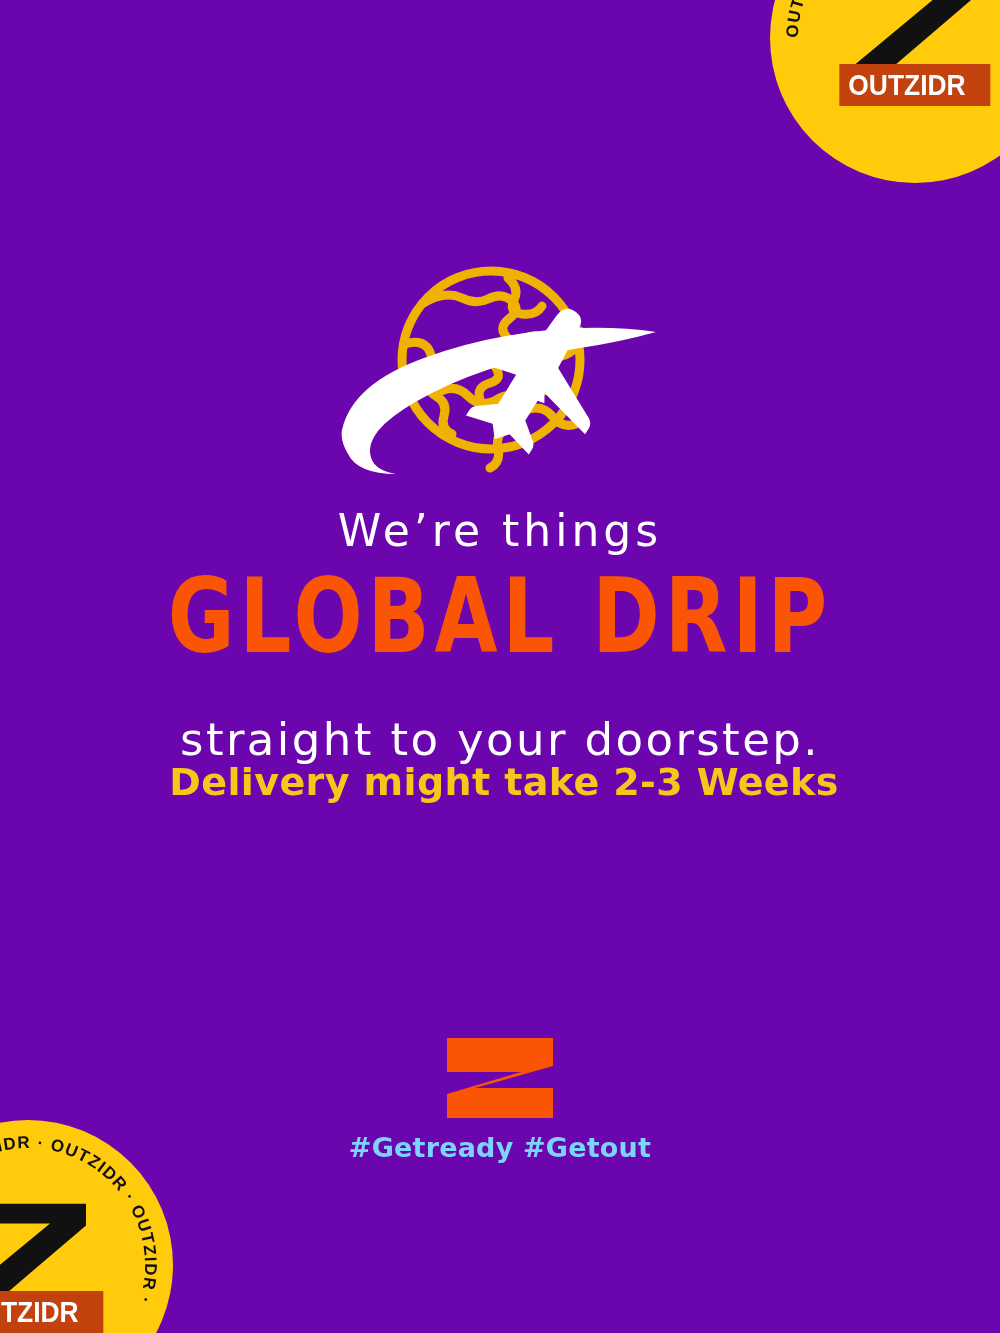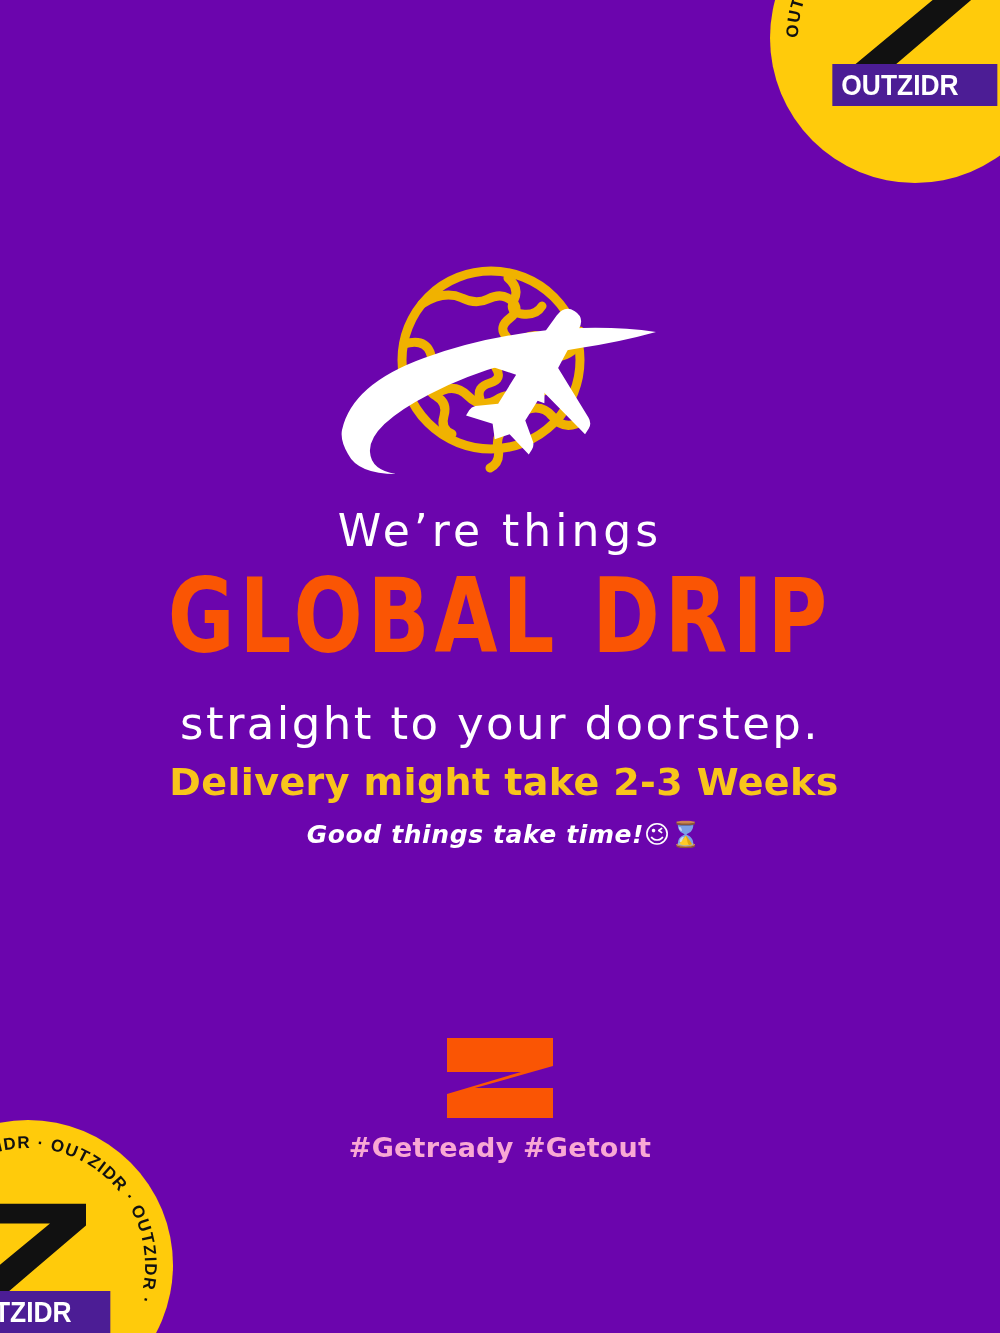--- a/index.html
+++ b/index.html
@@ -66,22 +66,22 @@
     width: 128px;
     height: 110px;
   }
   .stamp-zmark svg { width: 100%; height: 100%; display: block; }
 
   .stamp-wordmark {
     position: absolute;
     left: 50%;
     top: 50%;
     transform: translate(-50%, 26px);
-    background: #4c1d95;
-    padding: 6px 23px 6px 9px;
+    background: #c2410c;
+    padding: 6px 9px 6px 9px;
     line-height: 1;
     white-space: nowrap;
   }
   .stamp-wordmark span {
     display: inline-block;
     color: #FFFFFF;
     font-family: "Liberation Sans", sans-serif;
     font-weight: bold;
     font-size: 30px;
     letter-spacing: 0px;
@@ -127,21 +127,21 @@
     transform: scaleY(1.22) scaleX(0.97);
     transform-origin: center top;
   }
   .line-straight {
     color: #FFFFFF;
     font-family: "DejaVu Sans", sans-serif;
     font-size: 45px;
     font-weight: 400;
     letter-spacing: 2.4px;
     line-height: 1.12;
-    margin-top: 48px;
+    margin-top: 64px;
   }
 
   
   #notice {
     position: absolute;
     left: 8px;
     right: 0;
     top: 760px;
     text-align: center;
   }
@@ -177,21 +177,21 @@
     top: 1038px;
     text-align: center;
   }
   #z-logo {
     width: 106px;
     height: 80px;
     margin: 0 auto;
   }
   #z-logo svg { width: 100%; height: 100%; display: block; }
   .hashtags {
-    color: #f9a8d4;
+    color: #7dd3fc;
     font-family: "DejaVu Sans", sans-serif;
     font-size: 27px;
     font-weight: bold;
     letter-spacing: 0.2px;
     margin-top: 14px;
   }
 </style>
 </head>
 <body>
 
@@ -263,21 +263,20 @@
   </div>
 
   <div id="copy">
     <div class="line-serving">We’re things</div>
     <div class="line-global">GLOBAL DRIP</div>
     <div class="line-straight">straight to your doorstep.</div>
   </div>
 
   <div id="notice">
     <div class="notice-main">Delivery might take 2-3 Weeks</div>
-    <div class="notice-sub"><span>Good things take time!</span><span class="emoji">😉⌛</span></div>
   </div>
 
   <div id="footer-brand">
     <div id="z-logo">
       <svg viewBox="0 0 106 80" aria-hidden="true">
         <polygon points="0,0 106,0 106,28 28,50 106,50 106,80 0,80 0,56 74,34 0,34" fill="#FA5504"></polygon>
       </svg>
     </div>
     <div class="hashtags">#Getready #Getout</div>
   </div>

